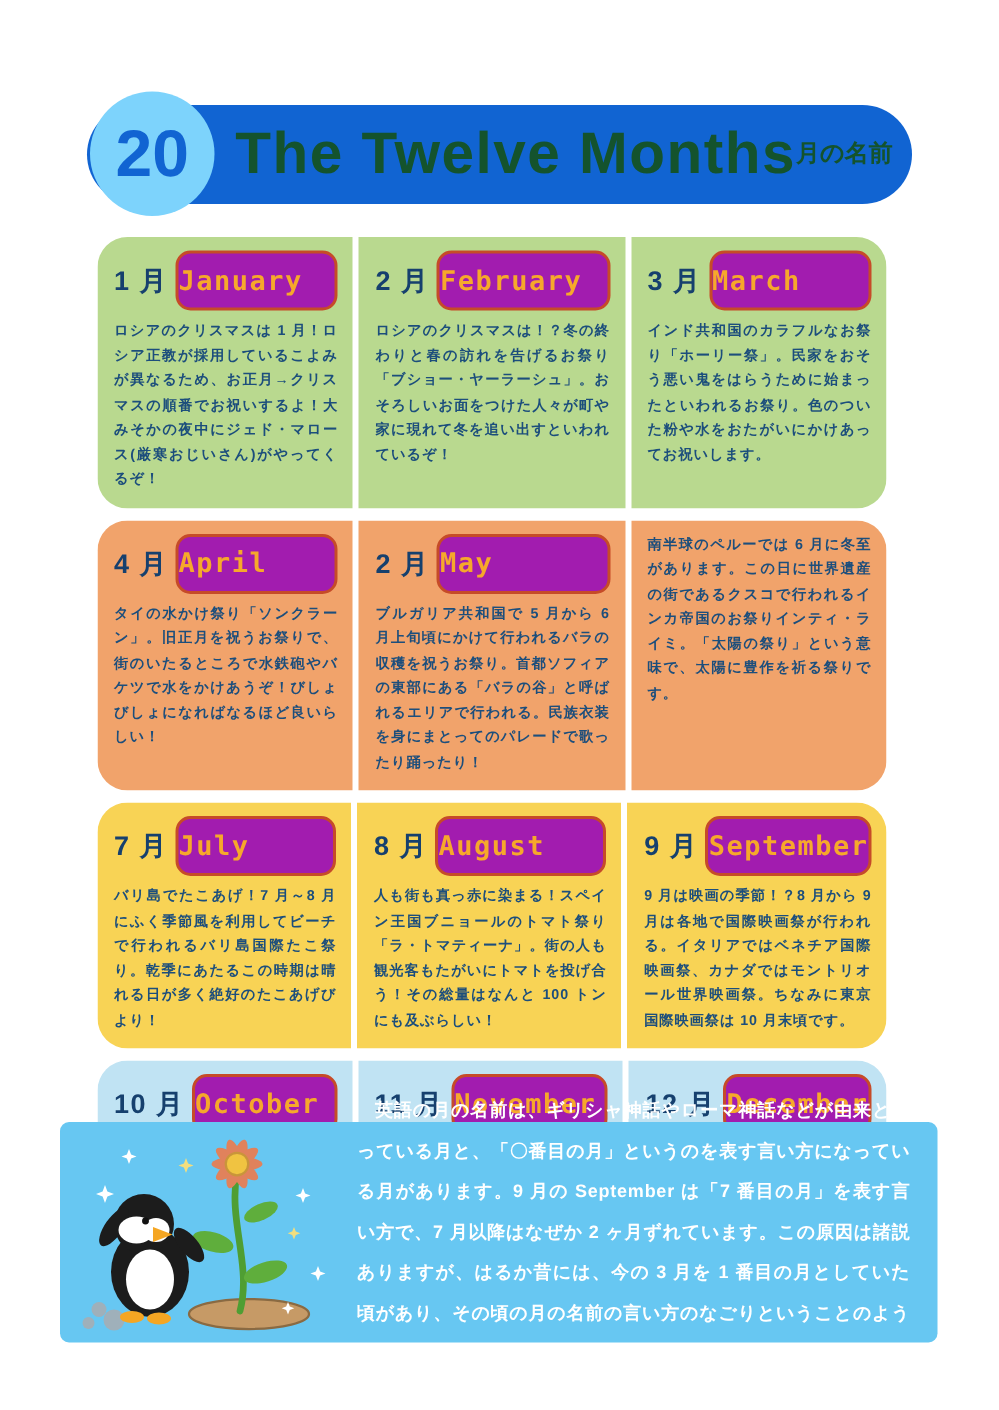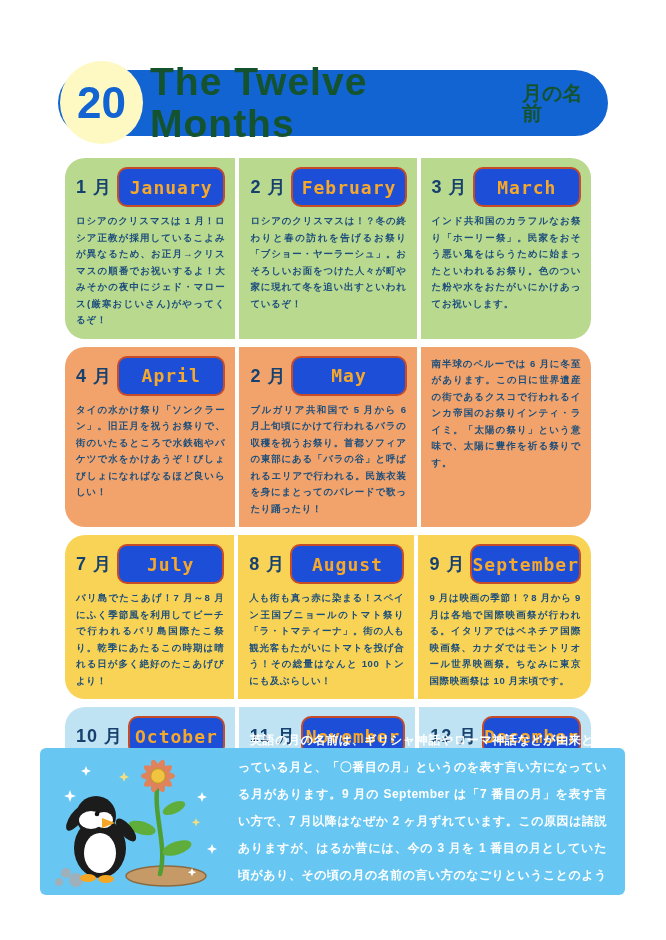--- a/index.html
+++ b/index.html
@@ -8,53 +8,53 @@
     position:relative; width:666px; height:940px; background:#ffffff;
     font-family:"Liberation Sans", sans-serif; overflow:hidden;
   }
   
   .header-band {
     position:absolute; left:58px; top:70px; width:550px; height:66px;
     background:#1164d2; border-radius:33px;
   }
   .header-badge {
     position:absolute; left:60px; top:61px; width:83px; height:83px;
-    background:#fef9c3; border-radius:50%;
+    background:#7dd3fc; border-radius:50%;
     display:flex; align-items:center; justify-content:center;
     color:#1164d2; font-size:44px; font-weight:bold;
     font-family:"Liberation Sans", sans-serif; z-index:2;
   }
   .header-titles {
     position:absolute; left:150px; top:70px; width:452px; height:66px;
     display:flex; align-items:center; justify-content:center;
     color:#14532d; z-index:1;
   }
   .header-title { font-size:39px; font-weight:bold; letter-spacing:1px; line-height:42px; }
-  .header-subtitle { font-size:20px; font-weight:bold; line-height:20px; }
+  .header-subtitle { font-size:16px; font-weight:bold; line-height:20px; }
 
   
   .rows { position:absolute; left:65px; top:158px; width:526px; }
   .row {
     display:grid; grid-template-columns:1fr 1.04fr 1fr; gap:4px;
     border-radius:20px; overflow:hidden; margin-bottom:8px; min-height:140px;
   }
   .card { padding:9px 10px 10px 11px; }
   .row-green  .card { background:#b9d98f; }
   .row-orange .card { background:#f1a36b; }
   .row-yellow .card { background:#f8d355; }
   .row-blue   .card { background:#c0e3f3; }
   .card-head { display:flex; align-items:center; gap:5px; margin-bottom:6px; }
   .month-label {
     color:#16406e; font-weight:bold; font-size:18px; letter-spacing:1px;
     white-space:nowrap; flex:0 0 auto;
   }
   .month-box {
-    flex:1 1 auto; height:40px; background:#1d4ed8;
+    flex:1 1 auto; height:40px; background:#a21caf;
     border:2.5px solid #c64b28; border-radius:10px;
-    display:flex; align-items:center; justify-content:center;
+    display:flex; align-items:center; justify-content:flex-start;
   }
   .month-name {
     color:#f6a82b; font-weight:bold; font-size:18px;
     font-family:"DejaVu Sans Mono", monospace; letter-spacing:1px;
   }
   .desc {
     color:#1c4e7c; font-size:9.5px; line-height:16.5px; letter-spacing:0.6px;
     text-align:justify; font-weight:bold;
   }
 

